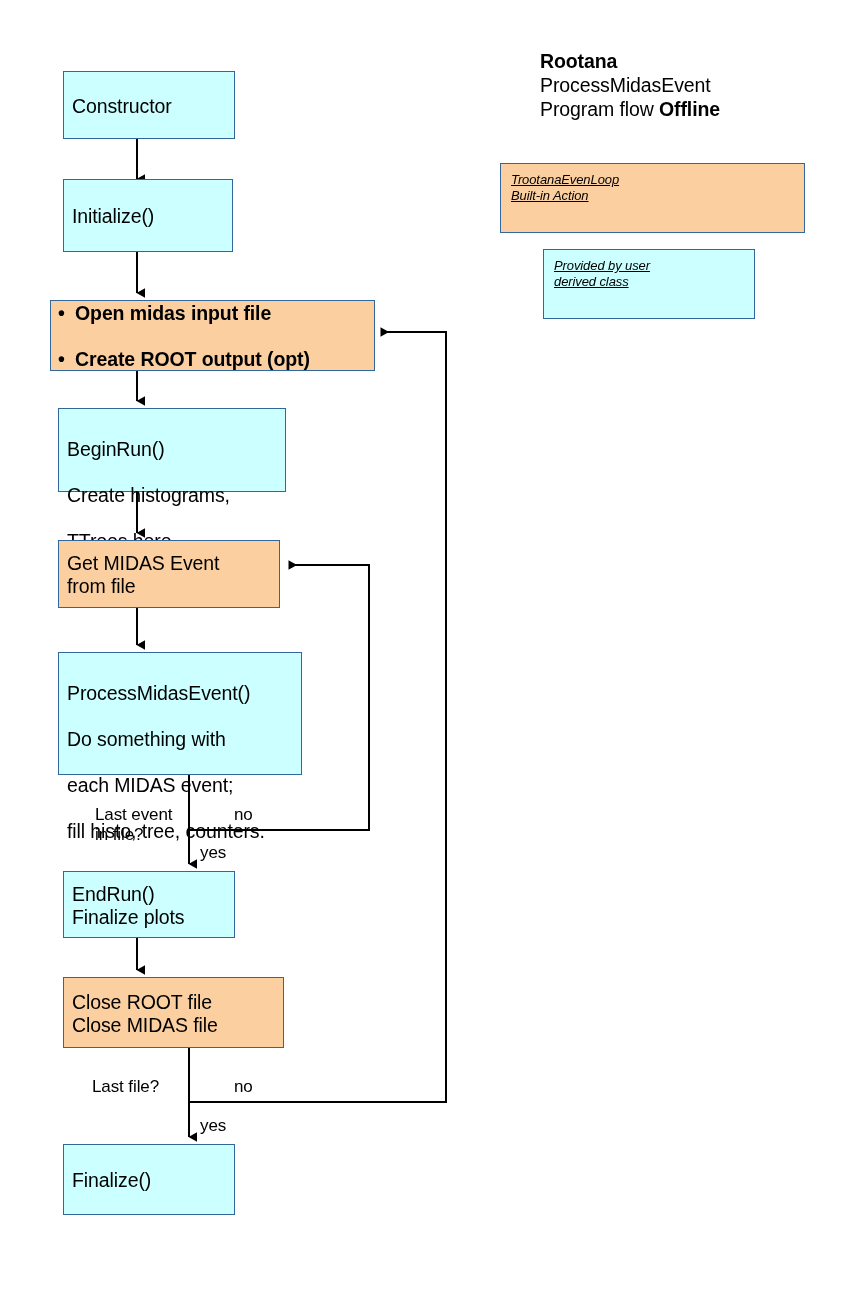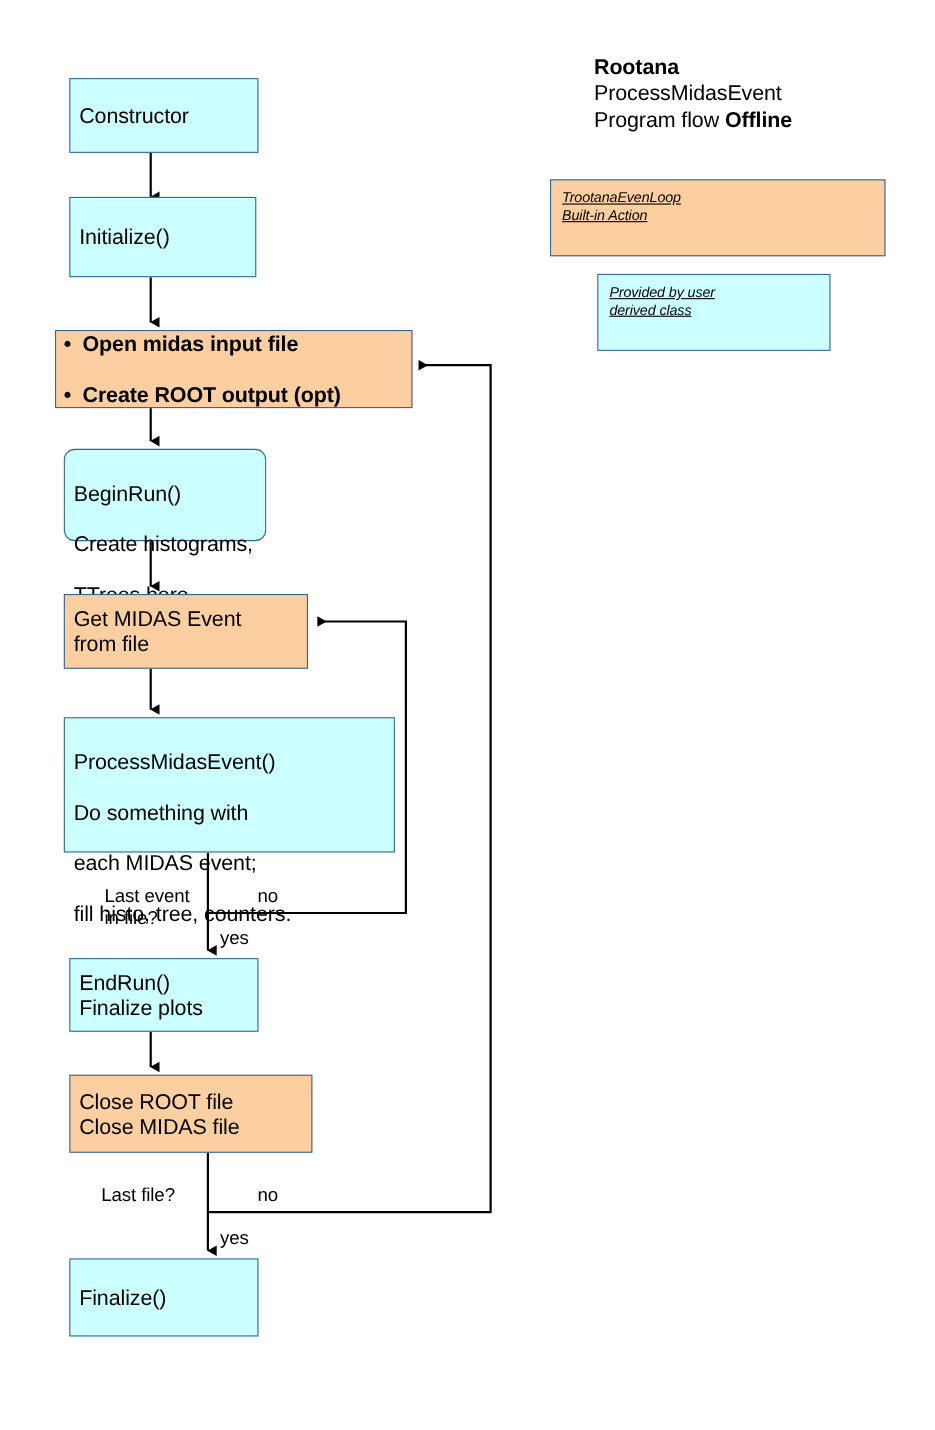--- a/index.html
+++ b/index.html
@@ -136,32 +136,32 @@
     <span class="line">Initialize()</span>
   </div>
 
   <div class="node orange vcenter" style="left:50px; top:300px; width:325px; height:71px; padding-left:5px;">
     <span class="bullets">
       <span class="line">Open midas input file</span>
       <span class="line">Create ROOT output (opt)</span>
     </span>
   </div>
 
-  <div class="node cyan" style="left:58px; top:408px; width:184px; height:84px;border-radius:10px;">
+  <div class="node cyan" style="left:58px; top:408px; width:228px; height:84px;">
     <span class="line">BeginRun()</span>
     <span class="line">Create histograms,</span>
     <span class="line">TTrees here.</span>
   </div>
 
   <div class="node orange vcenter" style="left:58px; top:540px; width:222px; height:68px;">
     <span class="line">Get MIDAS Event</span>
     <span class="line">from file</span>
   </div>
 
-  <div class="node cyan" style="left:58px; top:652px; width:301px; height:123px;">
+  <div class="node cyan" style="left:58px; top:652px; width:244px; height:123px;">
     <span class="line">ProcessMidasEvent()</span>
     <span class="line">Do something with</span>
     <span class="line">each MIDAS event;</span>
     <span class="line">fill histo, tree, counters.</span>
   </div>
 
   <div class="node cyan vcenter" style="left:63px; top:871px; width:172px; height:67px;">
     <span class="line">EndRun()</span>
     <span class="line">Finalize plots</span>
   </div>

